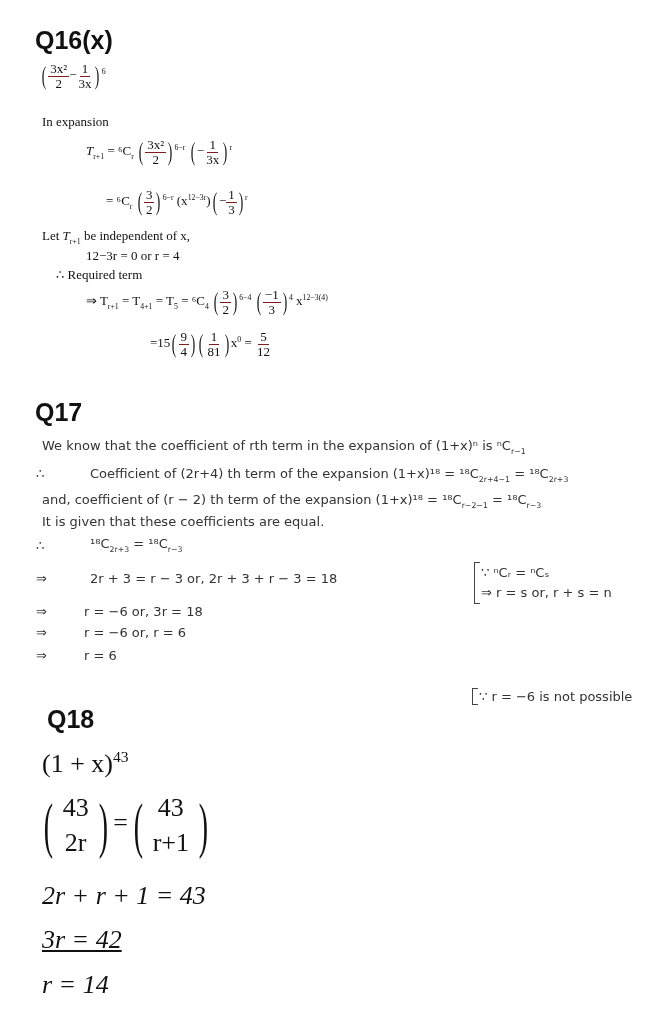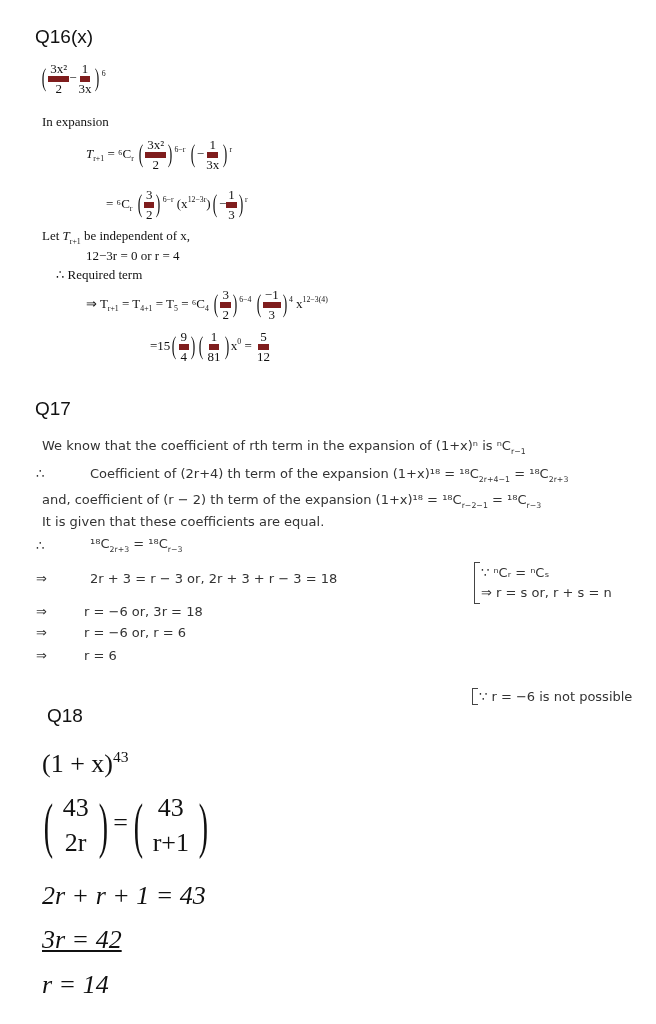--- a/index.html
+++ b/index.html
@@ -1,24 +1,24 @@
 <!DOCTYPE html>
 <html><head>
 <meta charset="utf-8">
 <style>
   * { margin:0; padding:0; box-sizing:border-box; }
   body { width:656px; height:1024px; background:#ffffff; color:#111; position:relative; overflow:hidden; font-family:"Liberation Serif", serif; }
   .abs { position:absolute; white-space:nowrap; }
-  .qh { font-family:"Liberation Sans", sans-serif; font-weight:normal; font-size:19px; color:#111; }
+  .qh { font-family:"Liberation Sans", sans-serif; font-weight:bold; font-size:25px; color:#111; }
   .serif { font-family:"Liberation Serif", serif; }
   .sans { font-family:"DejaVu Sans", sans-serif; color:#333; }
   .s13 { font-size:13px; }
   .s12 { font-size:13px; }
   .frac { display:inline-flex; flex-direction:column; align-items:center; vertical-align:middle; line-height:1.05; }
-  .frac .n { border-bottom:6px solid #7f1d1d; padding:0 2px; }
+  .frac .n { border-bottom:1px solid #7f1d1d; padding:0 2px; }
   .frac .d { padding:0 2px; }
   .par { font-size:1.9em; font-weight:200; vertical-align:middle; line-height:1; transform:scaleX(0.55); display:inline-block; }
   sup { font-size:0.6em; vertical-align:super; }
   sub { font-size:0.6em; vertical-align:sub; }
   .i { font-style:italic; }
   .big { font-size:26px; }
   .binom { display:inline-flex; align-items:center; vertical-align:middle; }
   .binom .col { display:inline-flex; flex-direction:column; align-items:center; line-height:1.35; padding:0 4px; }
   .binom .bp { font-size:62px; font-weight:100; transform:scaleX(0.45); display:inline-block; line-height:1; }
   .bracket { border-left:1px solid #444; border-right:1px solid #444; padding:1px 6px; position:relative; }

